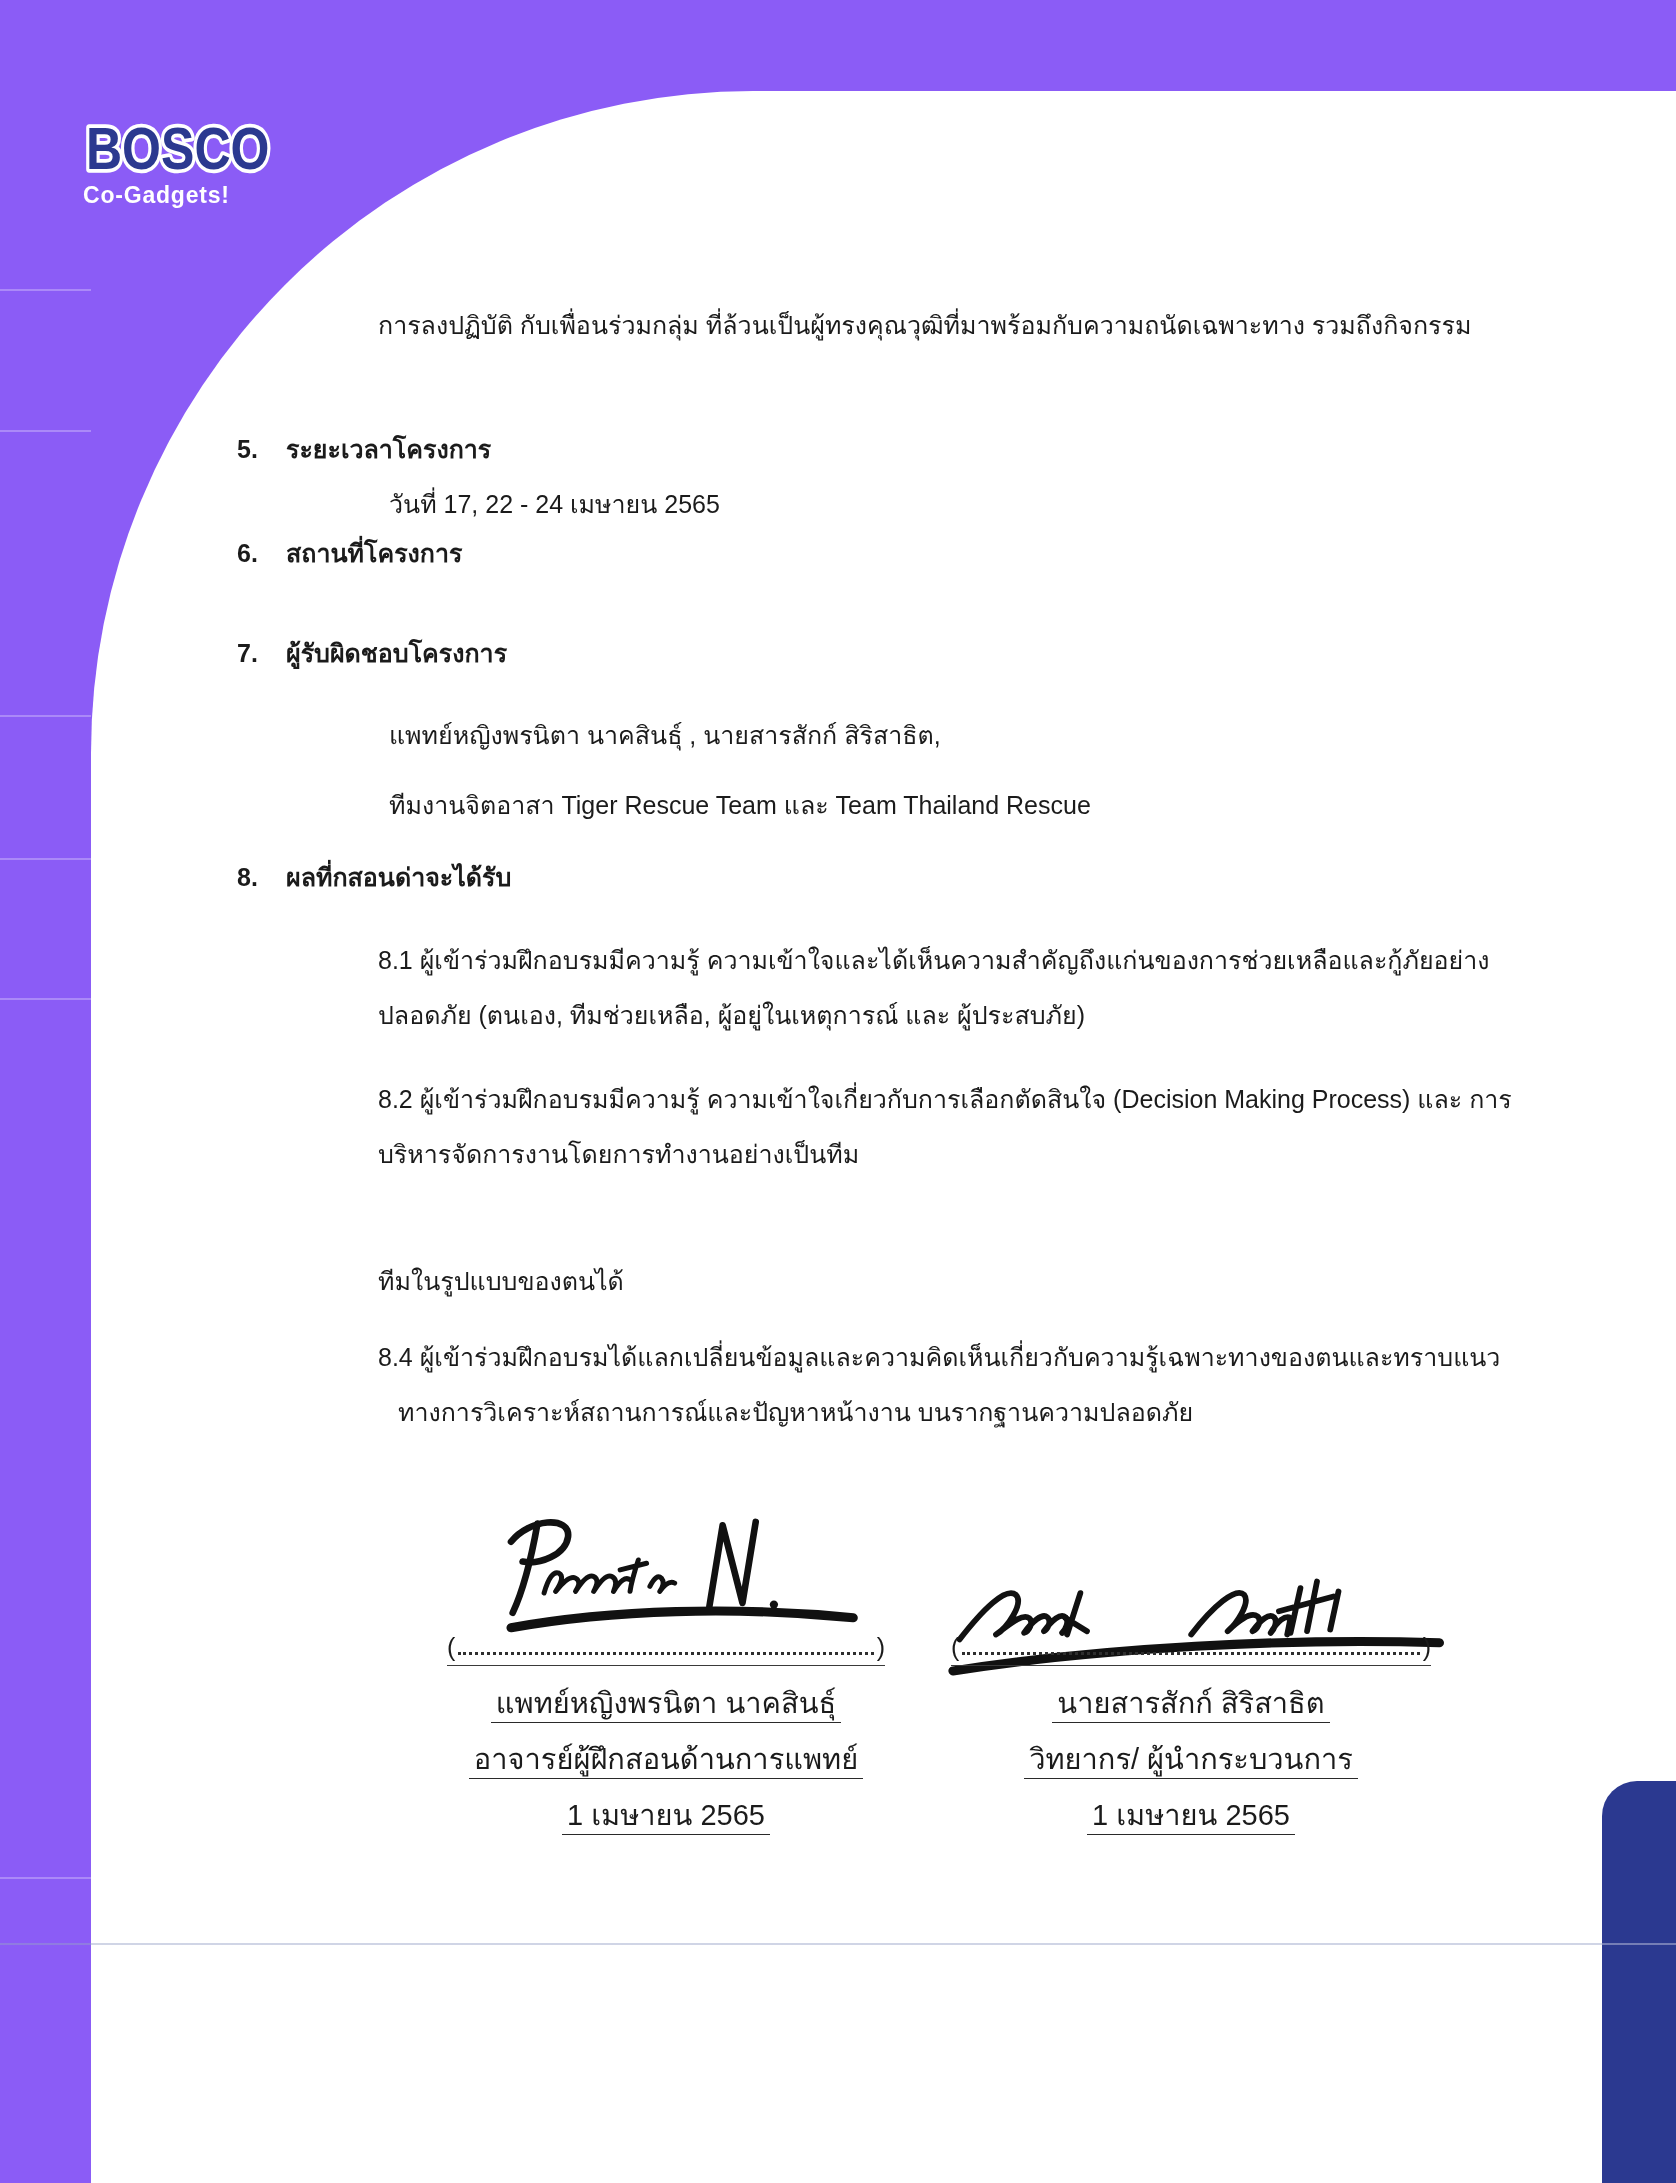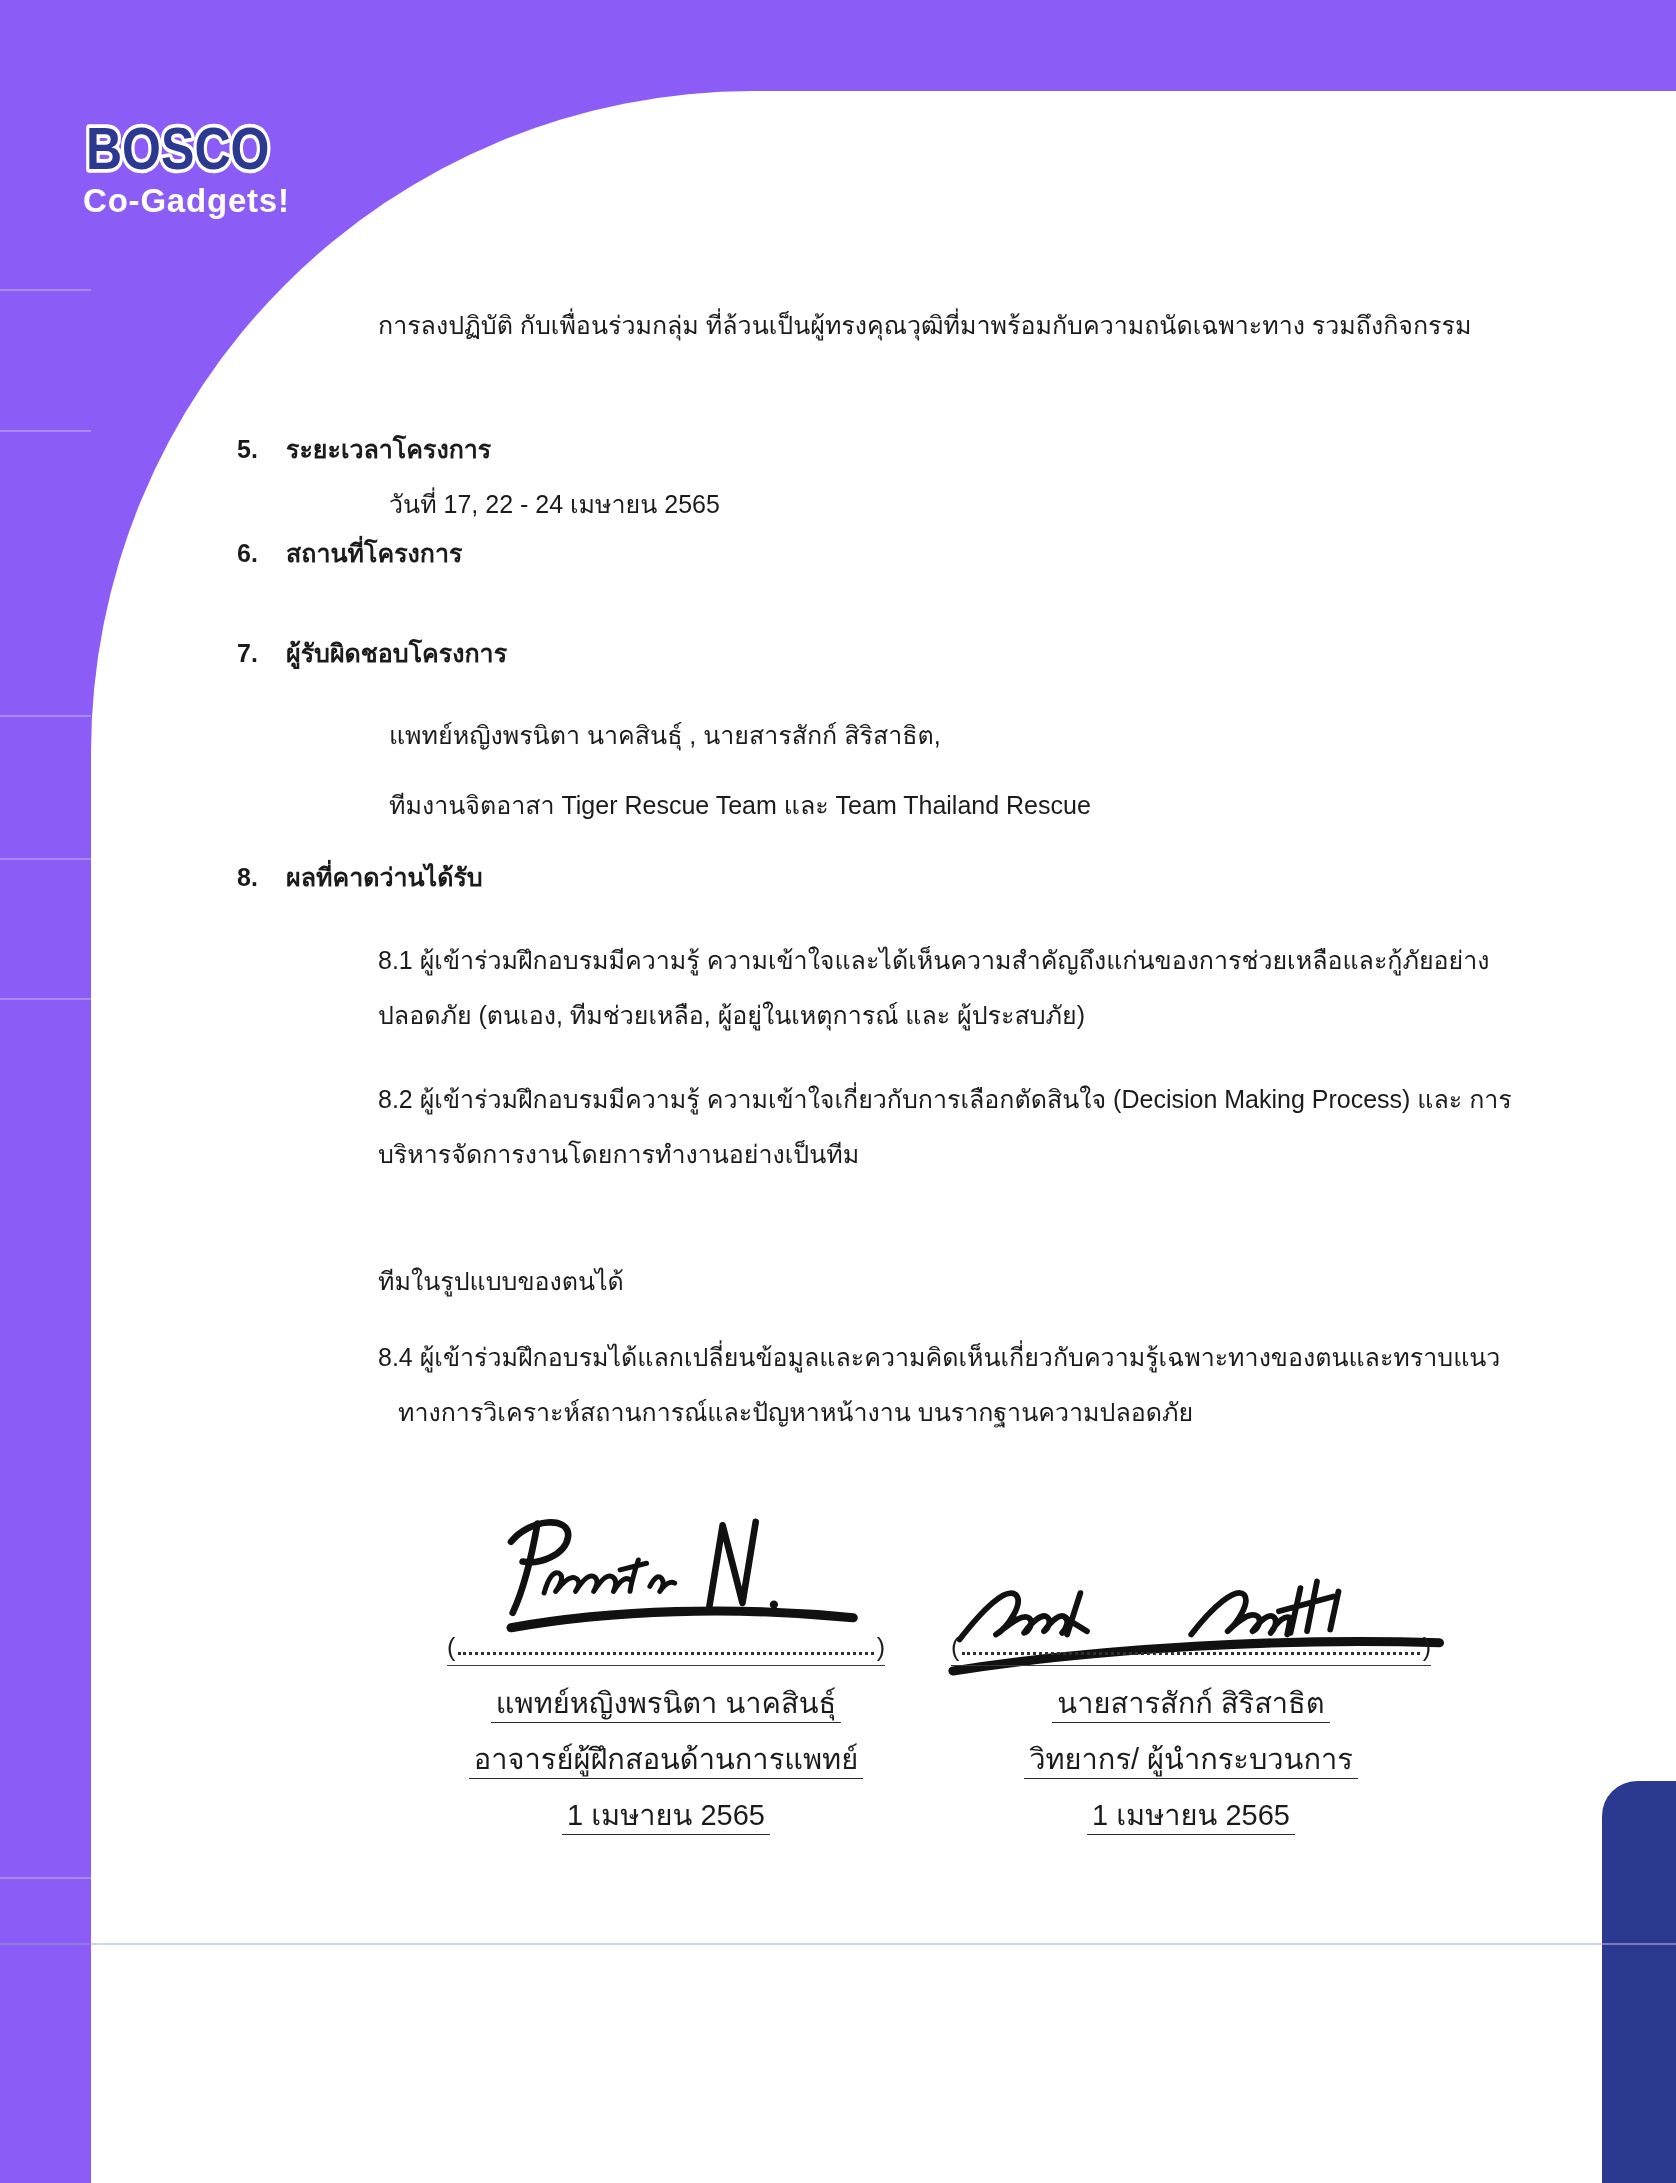--- a/index.html
+++ b/index.html
@@ -31,21 +31,21 @@
     left:1602px;top:1781px;width:74px;bottom:0;
     background:#2b3990;
     border-top-left-radius:35px;
   }
   .tab-line{
     position:absolute;left:1602px;width:74px;top:1943px;height:1.7px;
     background:rgba(255,255,255,.35);
   }
   .logo-tagline{
     position:absolute;left:83px;top:182px;
-    font-size:33px;font-weight:bold;color:#ffffff;letter-spacing:0.8px;
+    font-size:23px;font-weight:bold;color:#ffffff;letter-spacing:0.8px;
   }
   .tline{
     position:absolute;
     font-size:25px;line-height:35px;white-space:nowrap;margin-top:35px;
   }
   .sec-num{font-weight:bold;}
   .sec-title{font-weight:bold;}
   .sig-col{
     position:absolute;display:flex;flex-direction:column;align-items:center;
   }
@@ -101,21 +101,21 @@
 
   <div class="tline sec-num" style="left:237px;top:501px;">6.</div>
   <div class="tline sec-title" style="left:286px;top:501px;">สถานที่โครงการ</div>
 
   <div class="tline sec-num" style="left:237px;top:601px;">7.</div>
   <div class="tline sec-title" style="left:286px;top:601px;">ผู้รับผิดชอบโครงการ</div>
   <div class="tline" style="left:389px;top:683px;">แพทย์หญิงพรนิตา นาคสินธุ์ , นายสารสักก์ สิริสาธิต,</div>
   <div class="tline" style="left:389px;top:753px;">ทีมงานจิตอาสา Tiger Rescue Team และ Team Thailand Rescue</div>
 
   <div class="tline sec-num" style="left:237px;top:825px;">8.</div>
-  <div class="tline sec-title" style="left:286px;top:825px;">ผลที่คาดว่านได้รับ</div>
+  <div class="tline sec-title" style="left:286px;top:825px;">ผลที่กสอนด่าจะได้รับ</div>
 
   <div class="tline" style="left:378px;top:908px;">8.1 ผู้เข้าร่วมฝึกอบรมมีความรู้ ความเข้าใจและได้เห็นความสำคัญถึงแก่นของการช่วยเหลือและกู้ภัยอย่าง</div>
   <div class="tline" style="left:378px;top:963px;">ปลอดภัย (ตนเอง, ทีมช่วยเหลือ, ผู้อยู่ในเหตุการณ์ และ ผู้ประสบภัย)</div>
 
   <div class="tline" style="left:378px;top:1047px;">8.2 ผู้เข้าร่วมฝึกอบรมมีความรู้ ความเข้าใจเกี่ยวกับการเลือกตัดสินใจ (Decision Making Process) และ การ</div>
   <div class="tline" style="left:378px;top:1102px;">บริหารจัดการงานโดยการทำงานอย่างเป็นทีม</div>
 
   <div class="tline" style="left:378px;top:1229px;">ทีมในรูปแบบของตนได้</div>
 
   <div class="tline" style="left:378px;top:1305px;">8.4 ผู้เข้าร่วมฝึกอบรมได้แลกเปลี่ยนข้อมูลและความคิดเห็นเกี่ยวกับความรู้เฉพาะทางของตนและทราบแนว</div>

